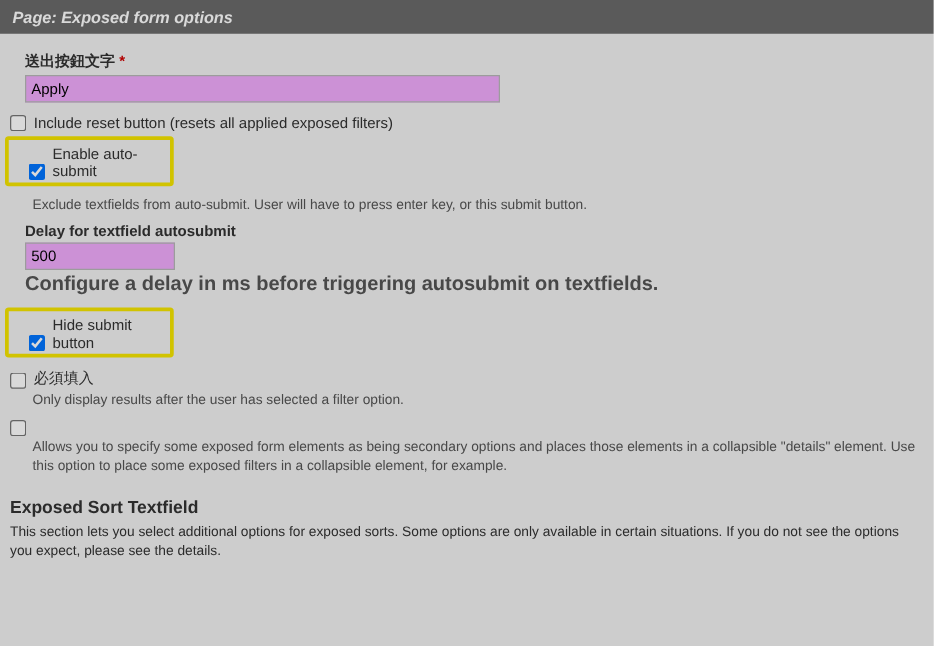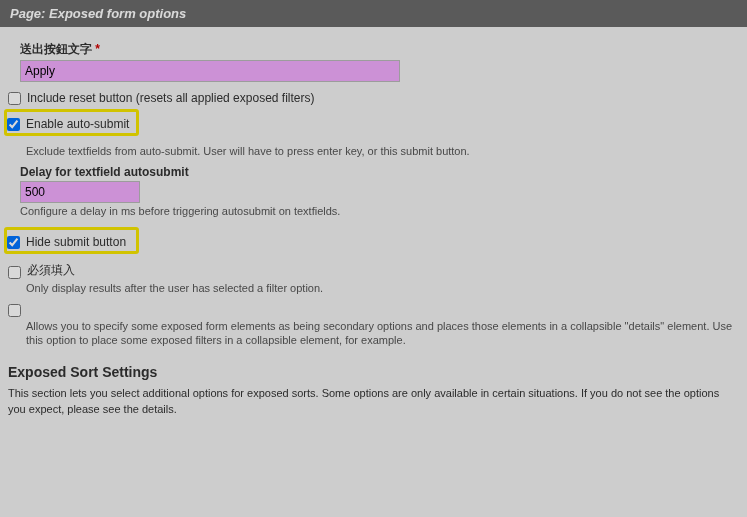--- a/index.html
+++ b/index.html
@@ -73,41 +73,42 @@
     font-size: 12px;
     color: #333;
   }
   .description {
     font-size: 11px;
     color: #555;
     margin: 1px 0 6px 18px;
     line-height: 1.35;
   }
   .description-noindent {
-    font-size: 11px;
+    font-size: 16px;
     color: #555;
     margin: 1px 0 6px 0;
     line-height: 1.35;
+    font-weight: bold;
   }
   .section-heading {
     font-size: 14px;
     font-weight: bold;
     color: #333;
     margin: 16px 0 6px 0;
   }
   .section-text {
     font-size: 11px;
     color: #333;
     margin: 4px 0 8px 0;
     line-height: 1.4;
   }
   .highlight-box {
     border: 3px solid #f6e600;
     border-radius: 3px;
-    padding: 2px 4px 0 0;
+    padding: 2px 4px 0 16px;
     margin: 4px 0 8px -4px;
     width: 135px;
     box-sizing: border-box;
   }
 </style>
 </head>
 <body>
 
 <div class="dialog">
   <div class="titlebar">Page: Exposed form options</div>
@@ -153,19 +154,19 @@
       <input type="checkbox" style="">
       <span class="checkbox-label">必須填入</span>
     </div>
     <div class="description">Only display results after the user has selected a filter option.</div>
 
     <div class="checkbox-row">
       <input type="checkbox" style="">
     </div>
     <div class="description">Allows you to specify some exposed form elements as being secondary options and places those elements in a collapsible "details" element. Use this option to place some exposed filters in a collapsible element, for example.</div>
 
-    <div class="section-heading">Exposed Sort Settings</div>
+    <div class="section-heading">Exposed Sort Textfield</div>
     <div class="section-text">This section lets you select additional options for exposed sorts. Some options are only available in certain situations. If you do not see the options you expect, please see the details.</div>
 
   </div>
 
   <div class="overlay"></div>
 </div>
 
 </body></html>

